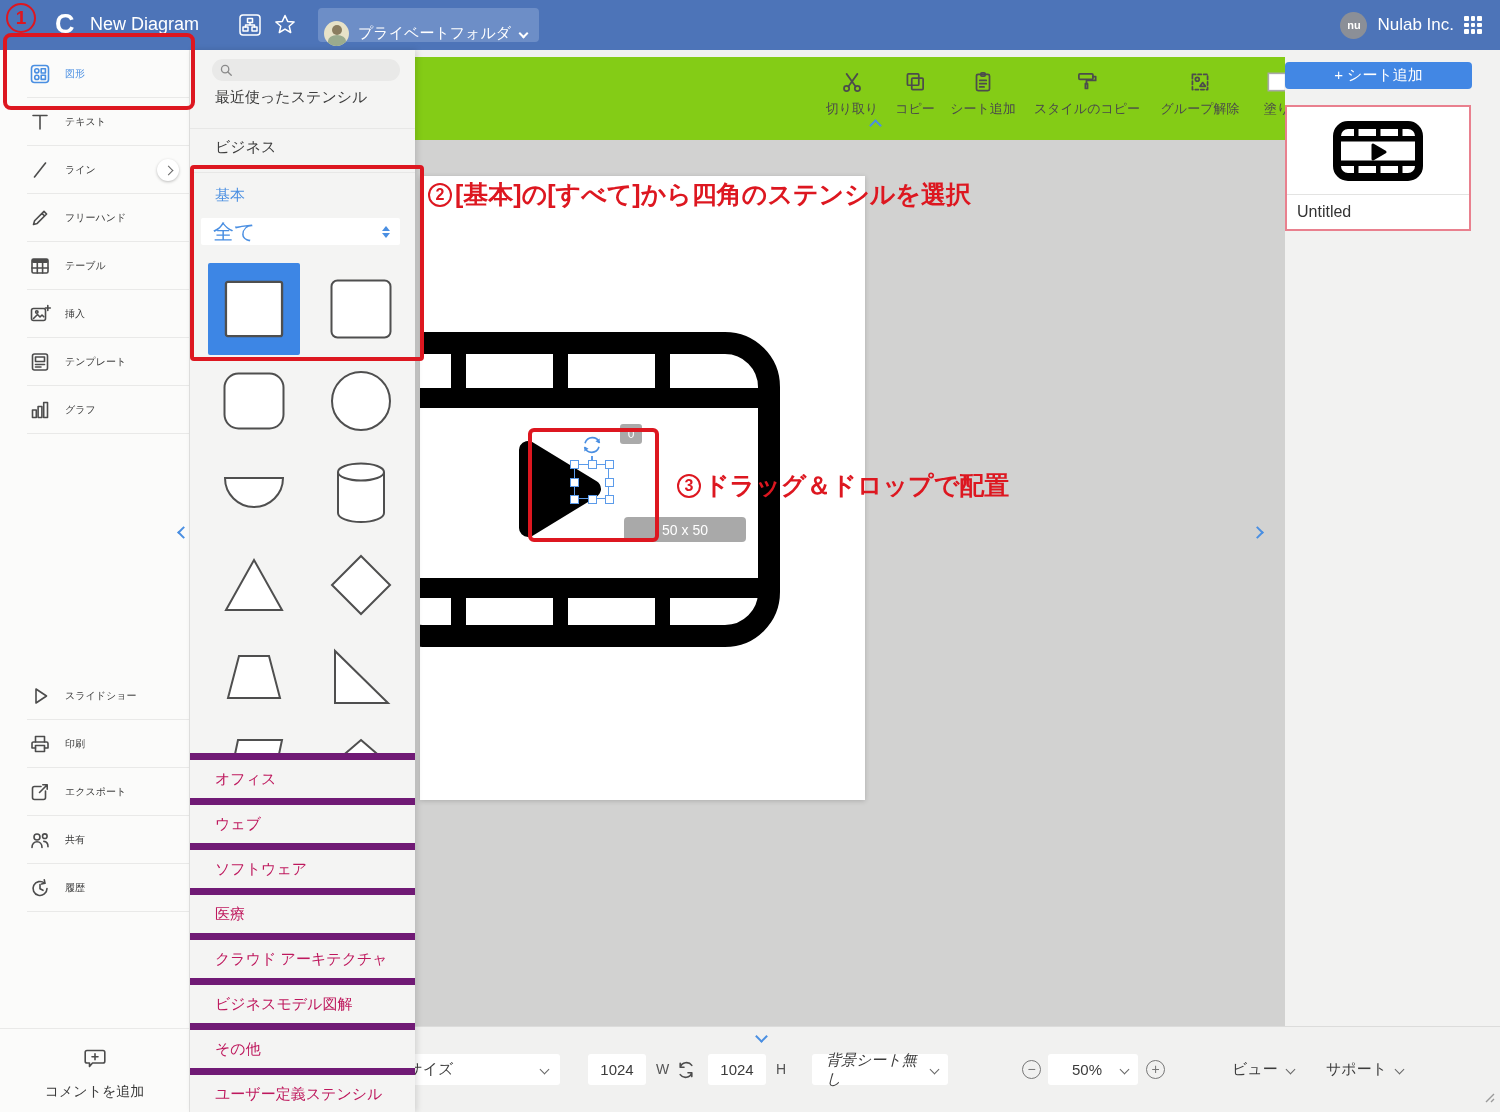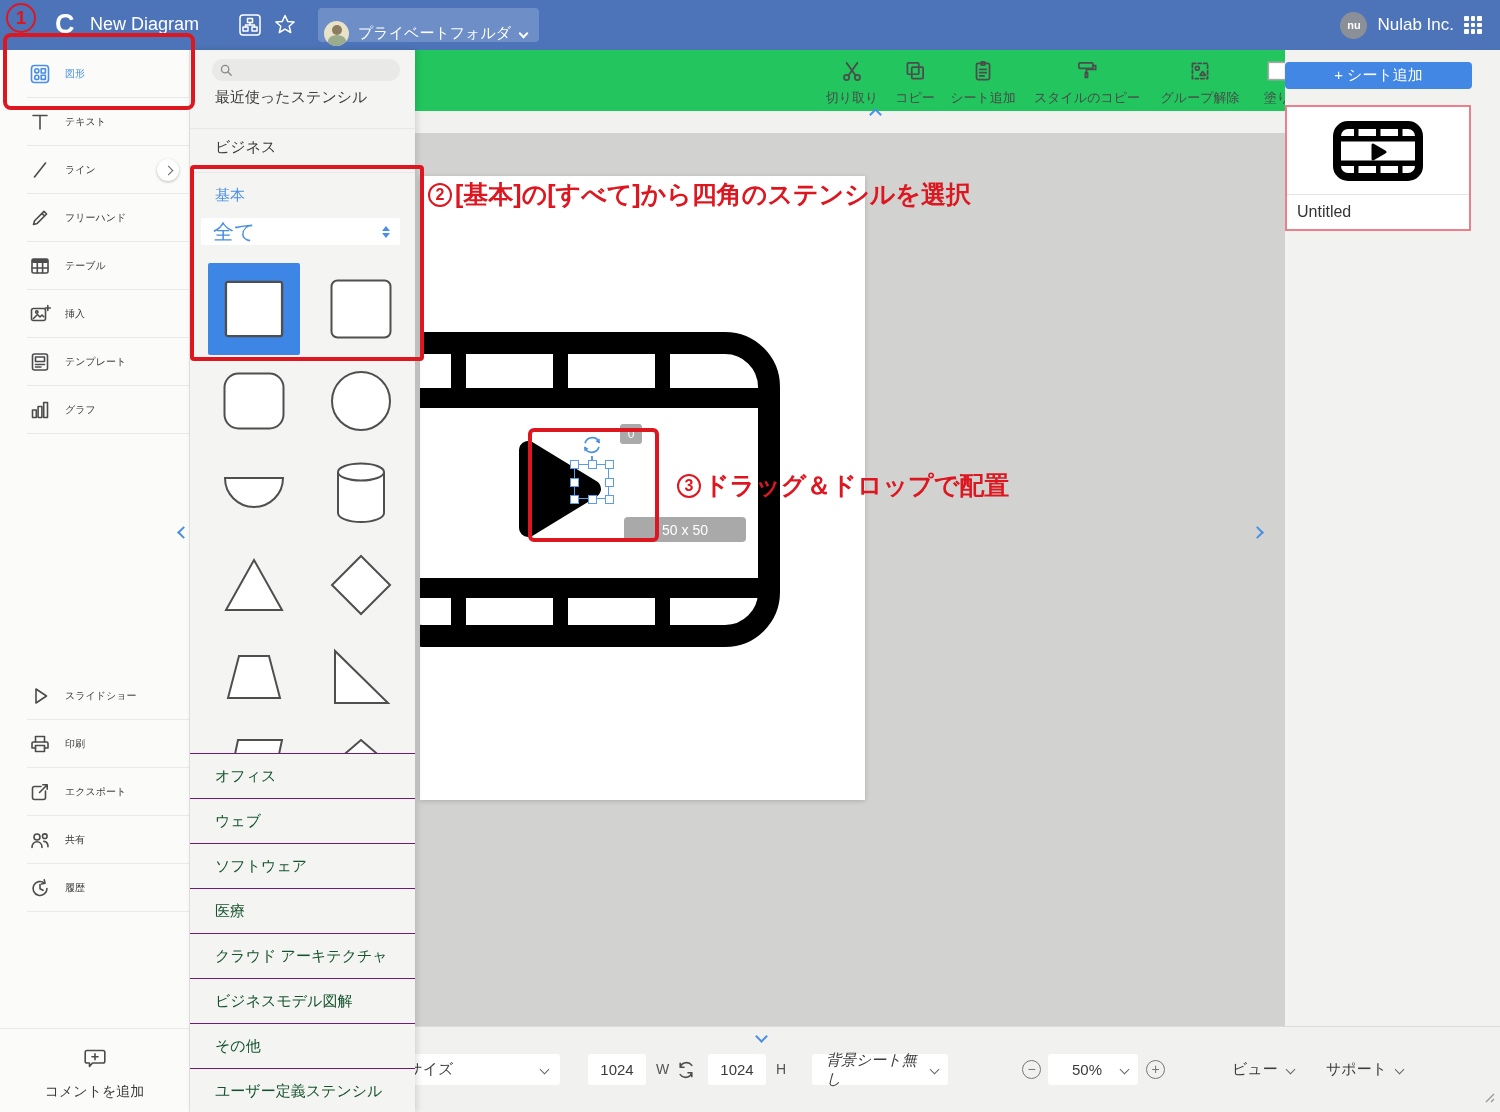--- a/index.html
+++ b/index.html
@@ -61,25 +61,25 @@
   .sel-arrows i { width:0; height:0; border-left:4px solid transparent; border-right:4px solid transparent; }
   .sel-arrows i.u { border-bottom:5px solid #4a8fe2; }
   .sel-arrows i.d { border-top:5px solid #4a8fe2; }
   .tile { position:absolute; width:92px; height:92px; display:flex; align-items:center; justify-content:center; cursor:pointer; z-index:1; }
   .tile.selected { background:#3d86e5; border-radius:2px; }
   .tile svg { display:block; }
   .c1 { left:18px; } .c2 { left:125px; }
   .r1 { top:213px; } .r2 { top:305px; } .r3 { top:397px; } .r4 { top:489px; } .r5 { top:581px; } .r6 { top:673px; height:30px; overflow:hidden; align-items:flex-start; }
   .shp { stroke:#4f4f4f; stroke-width:2; fill:#fff; }
   .st-cats { position:absolute; left:0; top:703px; width:100%; z-index:2; background:#f4f4f3; }
-  .st-cat { height:45px; display:flex; align-items:center; padding-left:25px; font-size:15px; color:#14532d; border-top:1px solid #701a75; cursor:pointer; background:#f4f4f3; }
+  .st-cat { height:45px; display:flex; align-items:center; padding-left:25px; font-size:15px; color:#be185d; border-top:7px solid #701a75; cursor:pointer; background:#f4f4f3; }
   .panel-collapse-left { position:absolute; left:179px; top:528px; z-index:30; cursor:pointer; }
 
   
-  .toolbar { position:absolute; left:415px; top:46px; width:870px; height:65px; background:#22c55e; z-index:4; }
+  .toolbar { position:absolute; left:415px; top:57px; width:870px; height:83px; background:#84cc16; z-index:4; }
   .tool { position:absolute; top:11px; display:flex; flex-direction:column; align-items:center; gap:4px; cursor:pointer; }
   .tool .t-ic { width:28px; height:28px; display:flex; align-items:center; justify-content:center; }
   .tool .t-lbl { font-size:13px; color:#4a4a4a; white-space:nowrap; }
   .tb-collapse { position:absolute; left:456px; top:64px; cursor:pointer; }
 
   
   .canvas { position:absolute; left:415px; top:133px; width:870px; height:893px; background:#d2d2d1; overflow:hidden; z-index:3; }
   .artboard { position:absolute; left:5px; top:43px; width:445px; height:624px; background:#fff; box-shadow:0 1px 5px rgba(0,0,0,.18); overflow:hidden; }
   .film { position:absolute; left:-50px; top:156px; width:410px; height:315px; }
   .selection { position:absolute; left:159px; top:331px; width:35px; height:35px; border:1px solid #5b9bea; }

